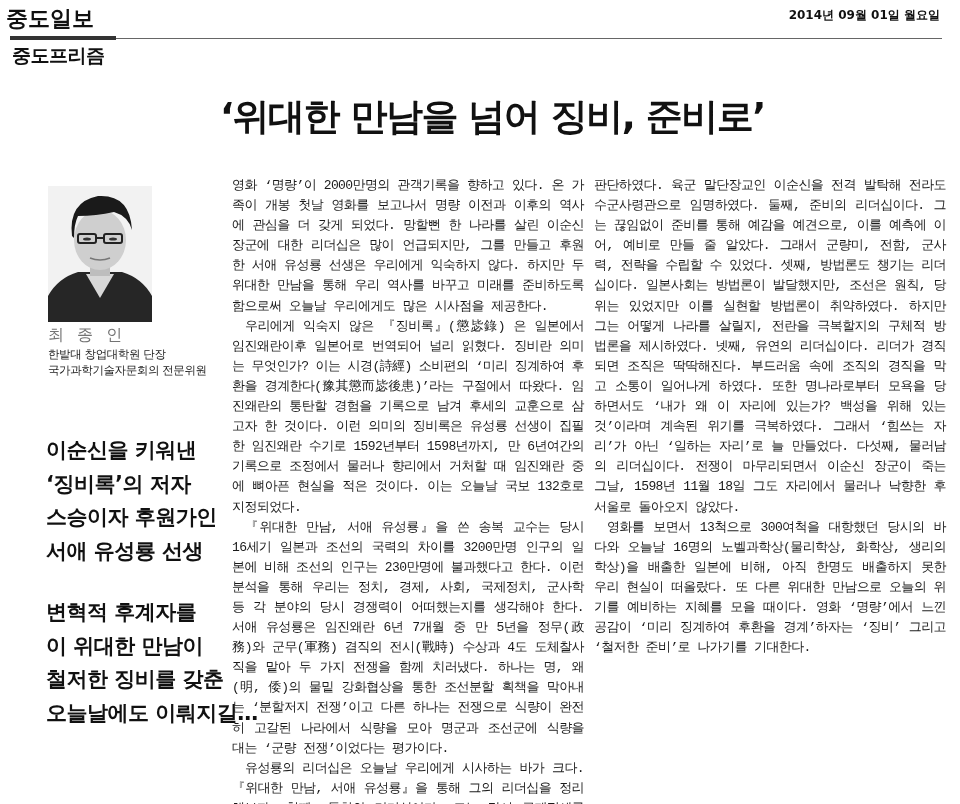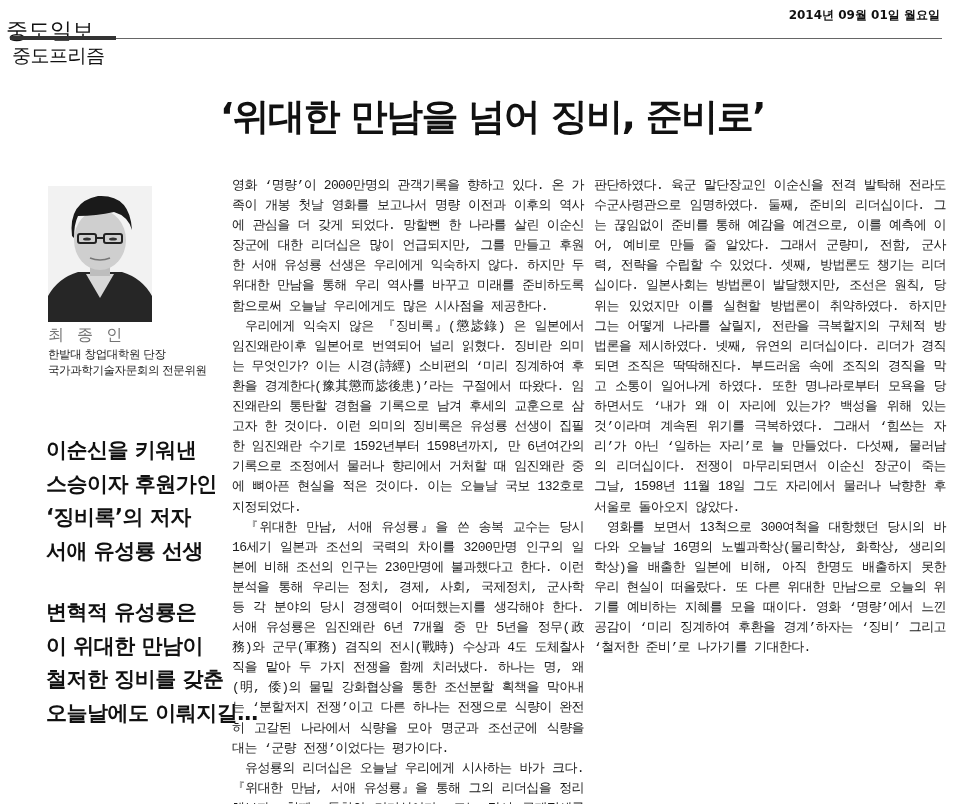--- a/index.html
+++ b/index.html
@@ -1,39 +1,39 @@
 <!DOCTYPE html>
 <html><head>
   <meta charset="utf-8">
   <style>
     * { margin: 0; padding: 0; box-sizing: border-box; }
     html, body { width: 960px; height: 804px; background: #ffffff; overflow: hidden; }
     body { position: relative; font-family: "DejaVu Sans", sans-serif; color: #1a1a1a; }
 
     .masthead-logo {
       position: absolute; left: 6px; top: 4px;
-      font-family: "DejaVu Sans", sans-serif; font-weight: normal;
-      font-size: 22px; letter-spacing: 0px; color: #111; margin-top: 12px;
+      font-family: "DejaVu Sans", sans-serif; font-weight: bold;
+      font-size: 22px; letter-spacing: 0px; color: #111;
     }
     .date-line {
       position: absolute; right: 20px; top: 7px;
       font-family: "DejaVu Sans", sans-serif; font-weight: bold;
       font-size: 12px; color: #111; margin-left: 44px;
     }
     .rule-thin {
       position: absolute; left: 10px; right: 18px; top: 38px;
       height: 1px; background: #666;
     }
     .rule-thick {
       position: absolute; left: 10px; top: 36px; width: 106px; height: 4px;
       background: #333;
     }
     .section-name {
       position: absolute; left: 12px; top: 43px;
-      font-family: "DejaVu Sans", sans-serif; font-weight: normal;
+      font-family: "DejaVu Sans", sans-serif; font-weight: bold;
       font-size: 19px; color: #111; letter-spacing: -0.5px;
     }
 
     .headline {
       position: absolute; left: 220px; top: 92px; width: 540px;
       font-family: "DejaVu Sans", sans-serif;
       font-size: 37px; font-weight: bold; color: #111; letter-spacing: -1.5px;
       white-space: nowrap;
     }
 
@@ -104,27 +104,27 @@
       <path d="M42 72 Q52 76 62 72" stroke="#777" stroke-width="1.6" fill="none"></path>
     </svg>
   </div>
   <div class="author-name">최 종 인</div>
   <div class="author-title" style="top:347px">한밭대 창업대학원 단장</div>
   <div class="author-title" style="top:363px">국가과학기술자문회의 전문위원</div>
 </div>
 
 <div class="pullquote" style="top:436px">
   <div>이순신을 키워낸</div>
+  <div>‘징비록’의 저자</div>
   <div>스승이자 후원가인</div>
-  <div>‘징비록’의 저자</div>
   <div>서애 유성룡 선생</div>
 </div>
 
 <div class="pullquote" style="top:598px">
-  <div>변혁적 유성룡은</div>
+  <div>변혁적 후계자를</div>
   <div>이 위대한 만남이</div>
   <div>철저한 징비를 갖춘</div>
   <div>오늘날에도 이뤄지길…</div>
 </div>
 
 <div class="column col1">
   <p>영화 ‘명량’이 2000만명의 관객기록을 향하고 있다. 온 가족이 개봉 첫날 영화를 보고나서 명량 이전과 이후의 역사에 관심을 더 갖게 되었다. 망할뻔 한 나라를 살린 이순신 장군에 대한 리더십은 많이 언급되지만, 그를 만들고 후원한 서애 유성룡 선생은 우리에게 익숙하지 않다. 하지만 두 위대한 만남을 통해 우리 역사를 바꾸고 미래를 준비하도록 함으로써 오늘날 우리에게도 많은 시사점을 제공한다.</p>
   <p class="indent">우리에게 익숙지 않은 『징비록』(懲毖錄) 은 일본에서 임진왜란이후 일본어로 번역되어 널리 읽혔다. 징비란 의미는 무엇인가? 이는 시경(詩經) 소비편의 ‘미리 징계하여 후환을 경계한다(豫其懲而毖後患)’라는 구절에서 따왔다. 임진왜란의 통탄할 경험을 기록으로 남겨 후세의 교훈으로 삼고자 한 것이다. 이런 의미의 징비록은 유성룡 선생이 집필한 임진왜란 수기로 1592년부터 1598년까지, 만 6년여간의 기록으로 조정에서 물러나 향리에서 거처할 때 임진왜란 중에 뼈아픈 현실을 적은 것이다. 이는 오늘날 국보 132호로 지정되었다.</p>
   <p class="indent">『위대한 만남, 서애 유성룡』을 쓴 송복 교수는 당시 16세기 일본과 조선의 국력의 차이를 3200만명 인구의 일본에 비해 조선의 인구는 230만명에 불과했다고 한다. 이런 분석을 통해 우리는 정치, 경제, 사회, 국제정치, 군사학 등 각 분야의 당시 경쟁력이 어떠했는지를 생각해야 한다. 서애 유성룡은 임진왜란 6년 7개월 중 만 5년을 정무(政務)와 군무(軍務) 겸직의 전시(戰時) 수상과 4도 도체찰사 직을 맡아 두 가지 전쟁을 함께 치러냈다. 하나는 명, 왜(明, 倭)의 물밑 강화협상을 통한 조선분할 획책을 막아내는 ‘분할저지 전쟁’이고 다른 하나는 전쟁으로 식량이 완전히 고갈된 나라에서 식량을 모아 명군과 조선군에 식량을 대는 ‘군량 전쟁’이었다는 평가이다.</p>
   <p class="indent">유성룡의 리더십은 오늘날 우리에게 시사하는 바가 크다. 『위대한 만남, 서애 유성룡』을 통해 그의 리더십을 정리해보자. 첫째, 통찰의 리더십이다. 그는 당시 국제정세를 꿰뚫어 보고 어떻게 나라를 지킬 것인지를 고민하고 바다를 막아야 한다고</p>

